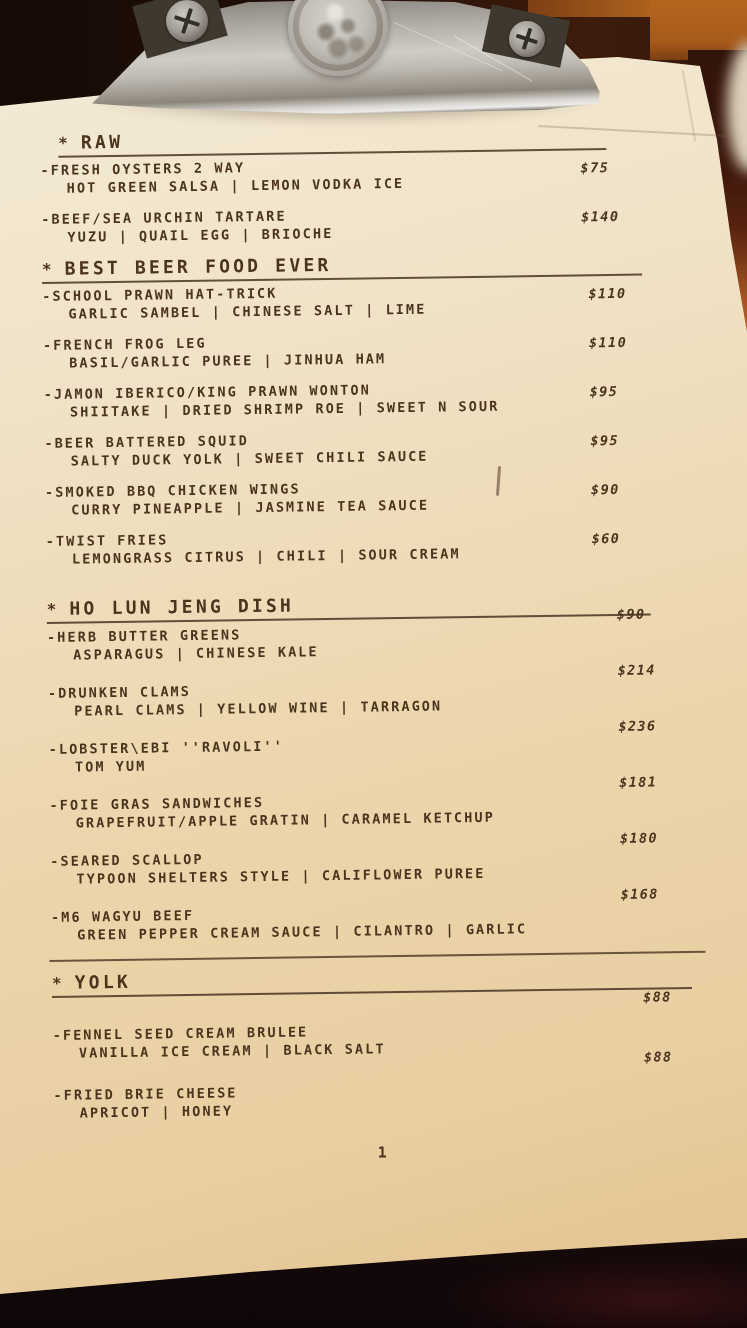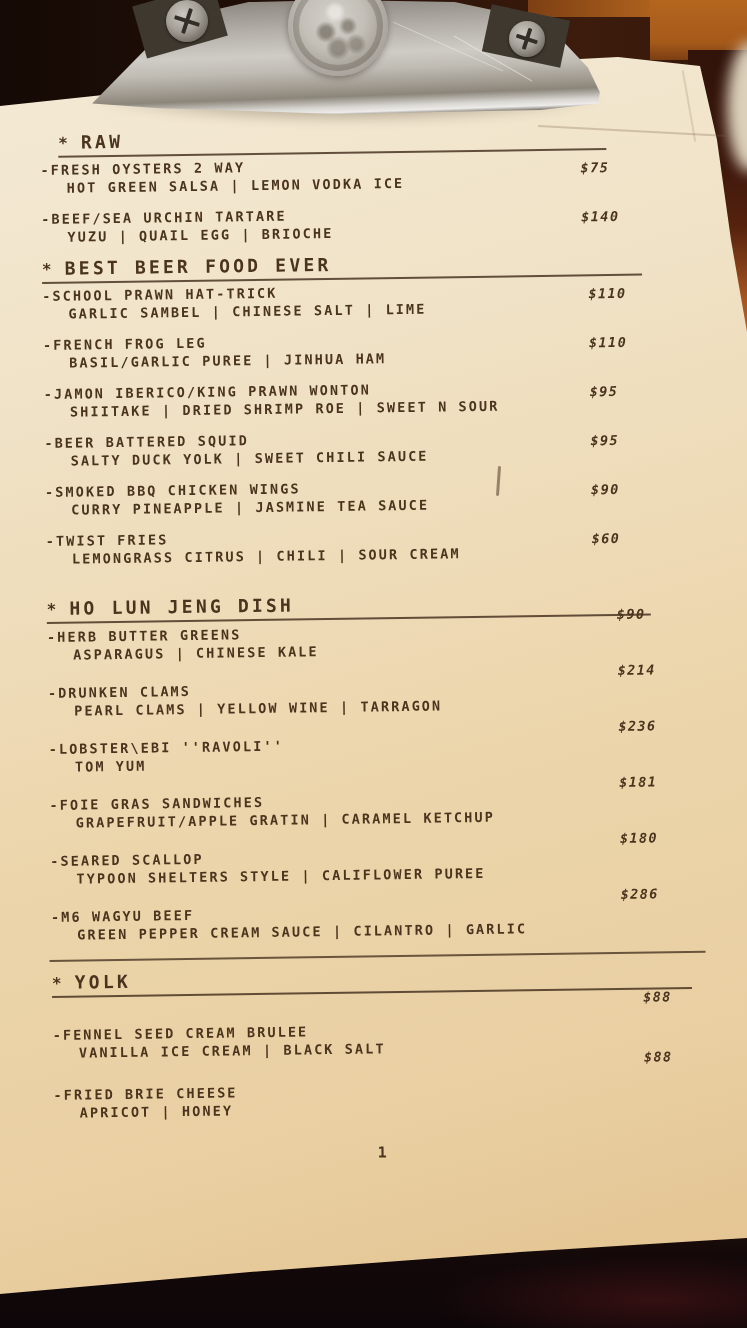--- a/index.html
+++ b/index.html
@@ -201,21 +201,21 @@
     <div class="item-price">$181</div>
   </div>
             <div class="menu-item">
     <div class="item-name">-SEARED SCALLOP</div>
     <div class="item-desc">TYPOON SHELTERS STYLE | CALIFLOWER PUREE</div>
     <div class="item-price">$180</div>
   </div>
             <div class="menu-item">
     <div class="item-name">-M6 WAGYU BEEF</div>
     <div class="item-desc">GREEN PEPPER CREAM SAUCE | CILANTRO | GARLIC</div>
-    <div class="item-price">$286</div>
+    <div class="item-price">$168</div>
   </div>
           </div>
   </section>
         <section class="menu-section sec-3">
     <div class="sec-sep"></div>
     <header class="sec-header">
       <span class="sec-bullet">*</span>
       <span class="sec-title">YOLK</span>
     </header>
     <div class="items">

